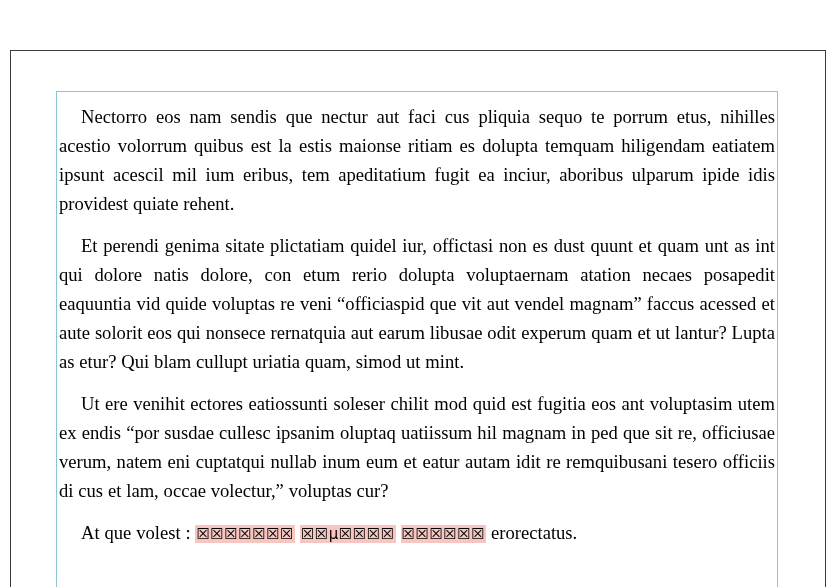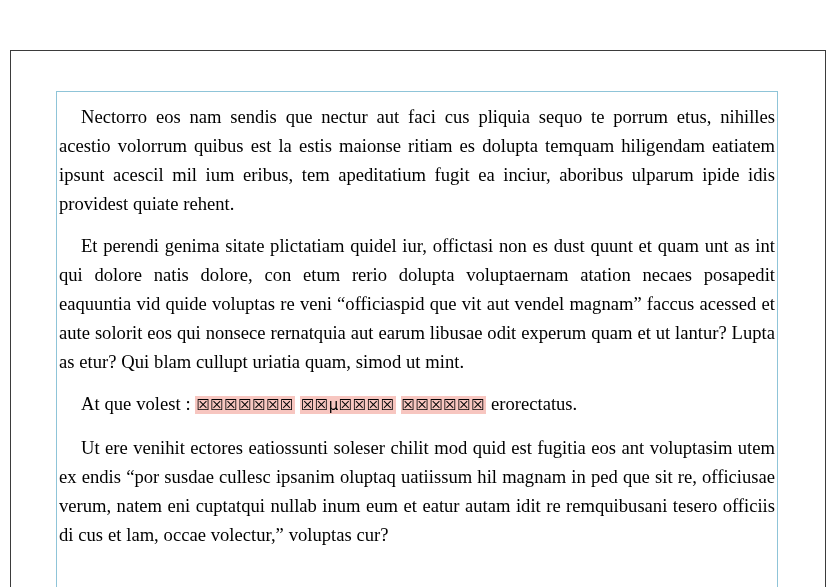--- a/index.html
+++ b/index.html
@@ -85,18 +85,18 @@
 
   <div id="page-frame"></div>
   <div id="text-frame"></div>
 
   <div id="content">
 
     <p class="para">Nectorro eos nam sendis que nectur aut faci cus pliquia sequo te porrum etus, nihilles acestio volorrum quibus est la estis maionse ritiam es dolupta temquam hiligendam eatiatem ipsunt acescil mil ium eribus, tem apeditatium fugit ea inciur, aboribus ulparum ipide idis providest quiate rehent.</p>
 
     <p class="para">Et perendi genima sitate plictatiam quidel iur, offictasi non es dust quunt et quam unt as int qui dolore natis dolore, con etum rerio dolupta voluptaernam atation necaes posapedit eaquuntia vid quide voluptas re veni “officiaspid que vit aut vendel magnam” faccus acessed et aute solorit eos qui nonsece rernatquia aut earum libusae odit experum quam et ut lantur? Lupta as etur? Qui blam cullupt uriatia quam, simod ut mint.</p>
 
+    <p class="para">Ut ere venihit ectores eatiossunti soleser chilit mod quid est fugitia eos ant voluptasim utem ex endis “por susdae cullesc ipsanim oluptaq uatiissum hil magnam in ped que sit re, officiusae verum, natem eni cuptatqui nullab inum eum et eatur autam idit re remquibusani tesero officiis di cus et lam, occae volectur,” voluptas cur?</p>
+
     <p class="para"><span>At que volest : </span><span class="highlight tofu">☒☒☒☒☒☒☒</span><span> </span><span class="highlight tofu">☒☒μ☒☒☒☒</span><span> </span><span class="highlight tofu">☒☒☒☒☒☒</span><span> erorectatus.</span></p>
-
-    <p class="para">Ut ere venihit ectores eatiossunti soleser chilit mod quid est fugitia eos ant voluptasim utem ex endis “por susdae cullesc ipsanim oluptaq uatiissum hil magnam in ped que sit re, officiusae verum, natem eni cuptatqui nullab inum eum et eatur autam idit re remquibusani tesero officiis di cus et lam, occae volectur,” voluptas cur?</p>
 
   </div>
 </div>
 
 </body></html>

